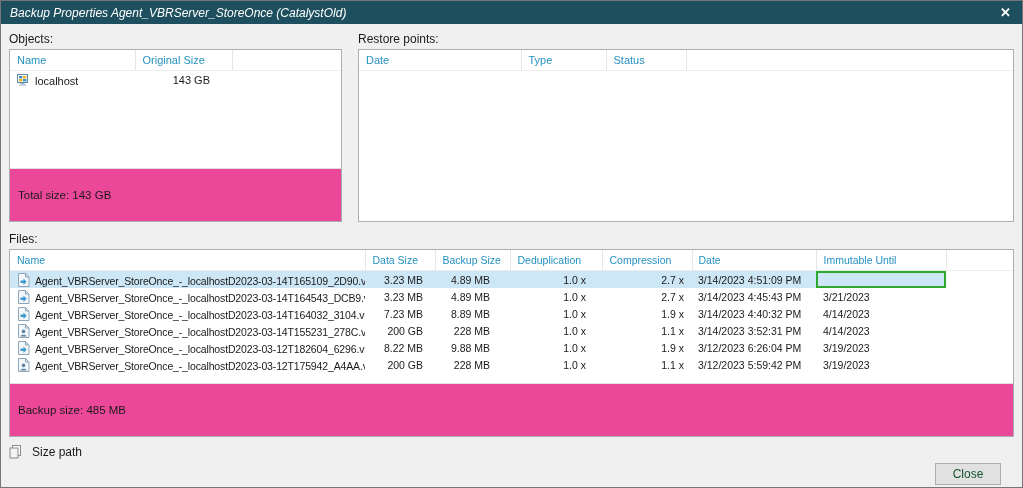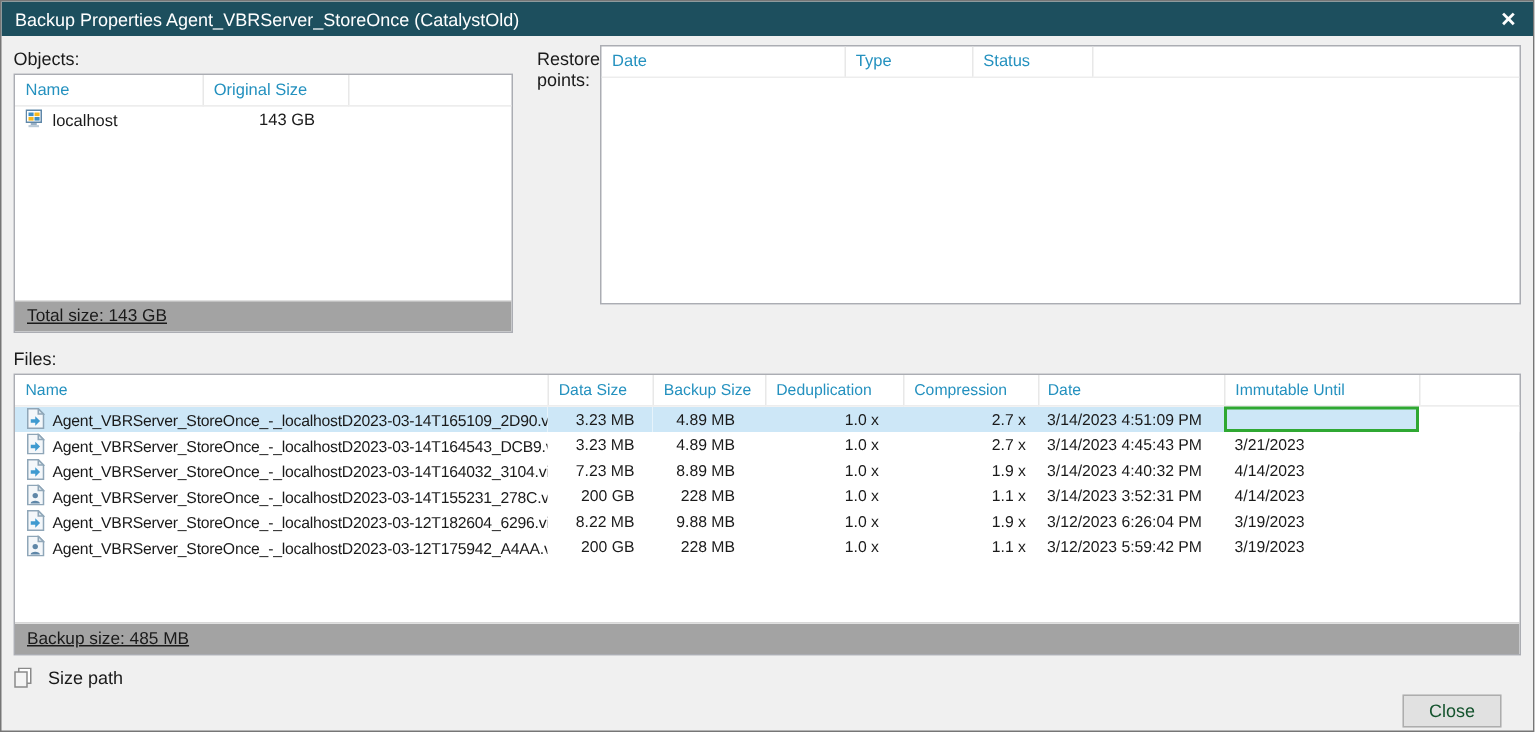--- a/index.html
+++ b/index.html
@@ -1,30 +1,30 @@
 <!DOCTYPE html>
 <html><head>
 <meta charset="utf-8">
 <style>
   html,body{margin:0;padding:0;}
   body{font-family:"Liberation Sans",sans-serif;background:#cfcfcf;cursor:default;}
   .window{width:1023px;height:488px;background:#f0f0f0;border:1px solid #767676;display:flex;flex-direction:column;overflow:hidden;box-sizing:border-box;}
   .titlebar{height:23px;flex:0 0 auto;background:var(--titlebar,#1d4f5e);color:#fff;display:flex;align-items:center;padding:0 9px;}
-  .titlebar .title{font-size:12px;flex:1;white-space:nowrap;overflow:hidden;}
+  .titlebar .title{font-size:12px;flex:1;white-space:nowrap;overflow:hidden;font-style:italic;}
   .close-x{font-size:13px;font-weight:bold;cursor:pointer;padding:0 2px;}
   .dlg-body{flex:1;padding:6px 8px 0;display:flex;flex-direction:column;min-height:0;}
   .section-label{font-size:12px;color:#1a1a1a;margin:2px 0 3px 0;}
   .top-row{display:flex;gap:16px;}
   .group-objects{width:333px;flex:0 0 auto;display:flex;flex-direction:column;}
-  .group-restore{flex:1;display:flex;flex-direction:row;min-width:0;}
+  .group-restore{flex:1;display:flex;flex-direction:column;min-width:0;}
   .box{background:#fff;border:1px solid #abadb3;display:flex;flex-direction:column;overflow:hidden;box-sizing:border-box;justify-content:flex-end;}
   .top-box{height:173px;}
   .files-box{height:188px;}
   .box-scroll{flex:1;overflow:hidden;}
-  .box-footer{margin-top:auto;flex:0 0 auto;border-top:1px solid #e0e0e0;background:#a3a3a3;padding:4px 8px;font-size:11.5px;color:#1a1a1a;text-decoration:underline;}
+  .box-footer{margin-top:auto;flex:0 0 auto;border-top:1px solid #e0e0e0;background:#ec4899;padding:20px 8px;font-size:11.5px;color:#1a1a1a;}
   table.grid{border-collapse:collapse;table-layout:fixed;width:100%;font-size:11px;}
   .files-box table.grid{font-size:10.5px;}
   .grid th{font-weight:400;text-align:left;color:var(--header-text,#2491bf);padding:3px 7px;height:14px;border-right:1px solid #e8e8e8;border-bottom:1px solid #ededed;white-space:nowrap;overflow:hidden;}
   .grid th.filler{border-right:none;}
   .grid td{padding:1px 7px;height:15px;white-space:nowrap;overflow:hidden;color:#1a1a1a;}
   .grid td.num{text-align:right;}
   .pr8{padding-right:8px!important;}
   .pr12{padding-right:12px!important;}
   .pr16{padding-right:16px!important;}
   .pr20{padding-right:20px!important;}

